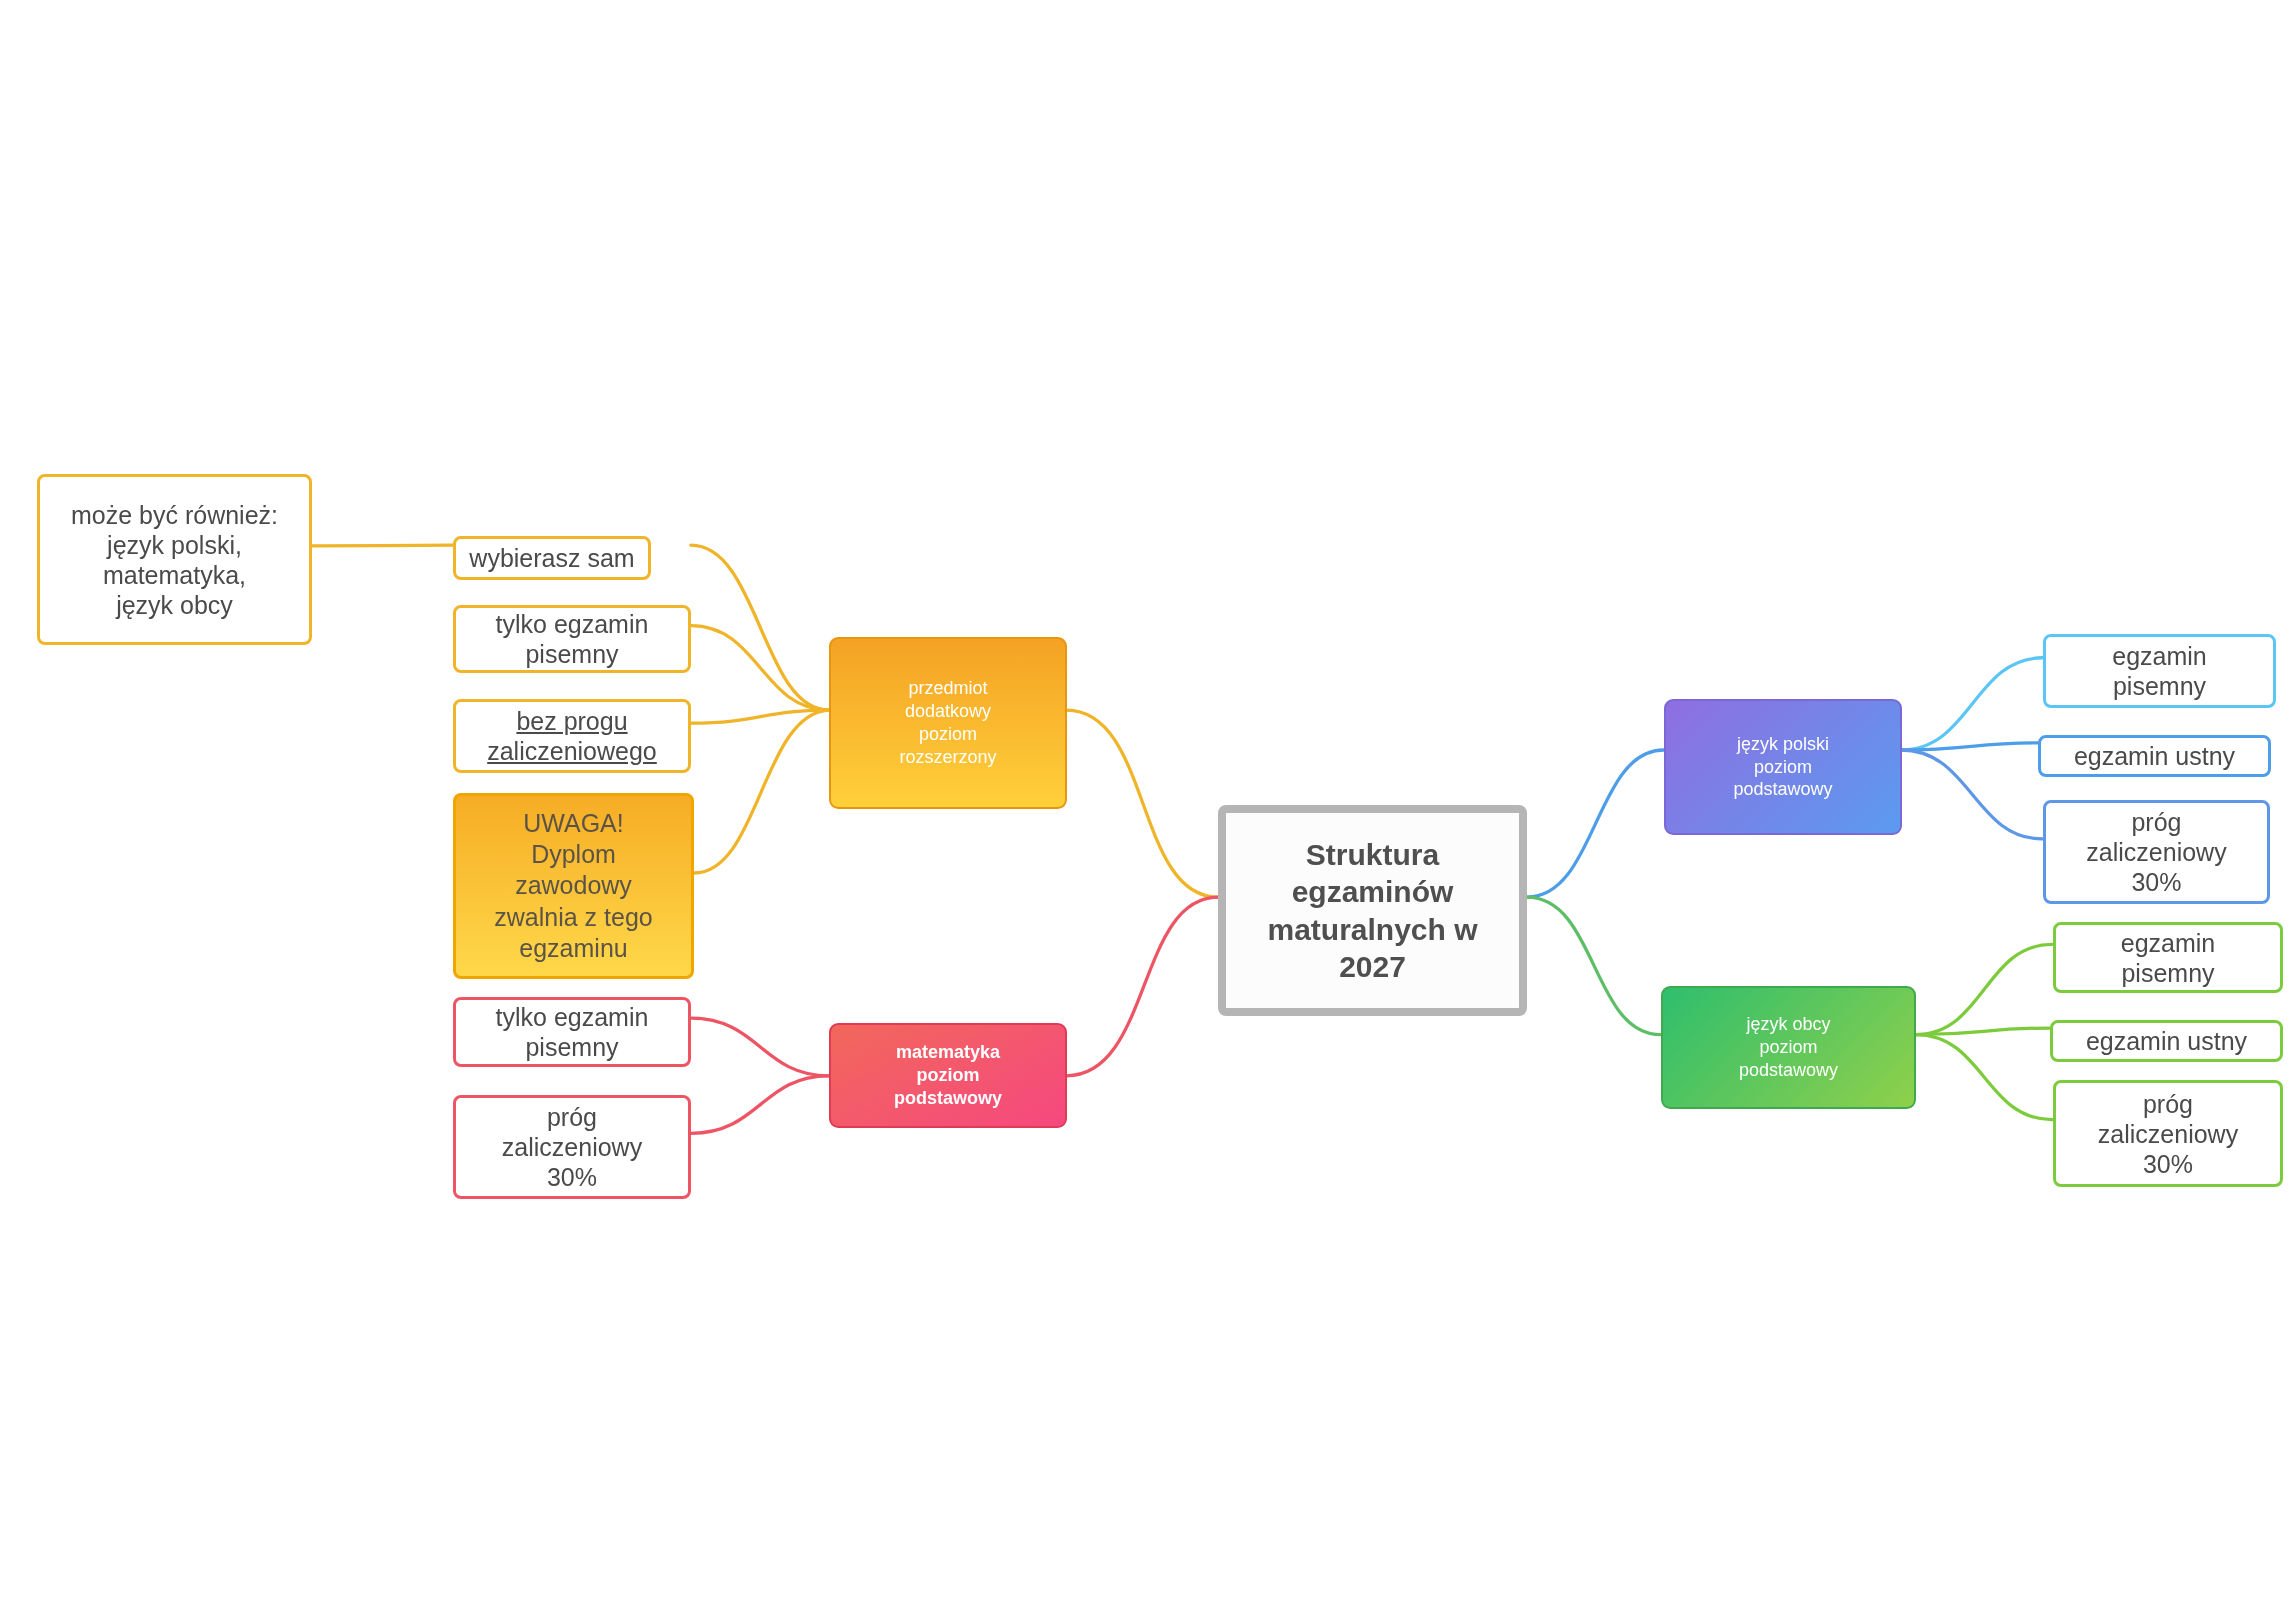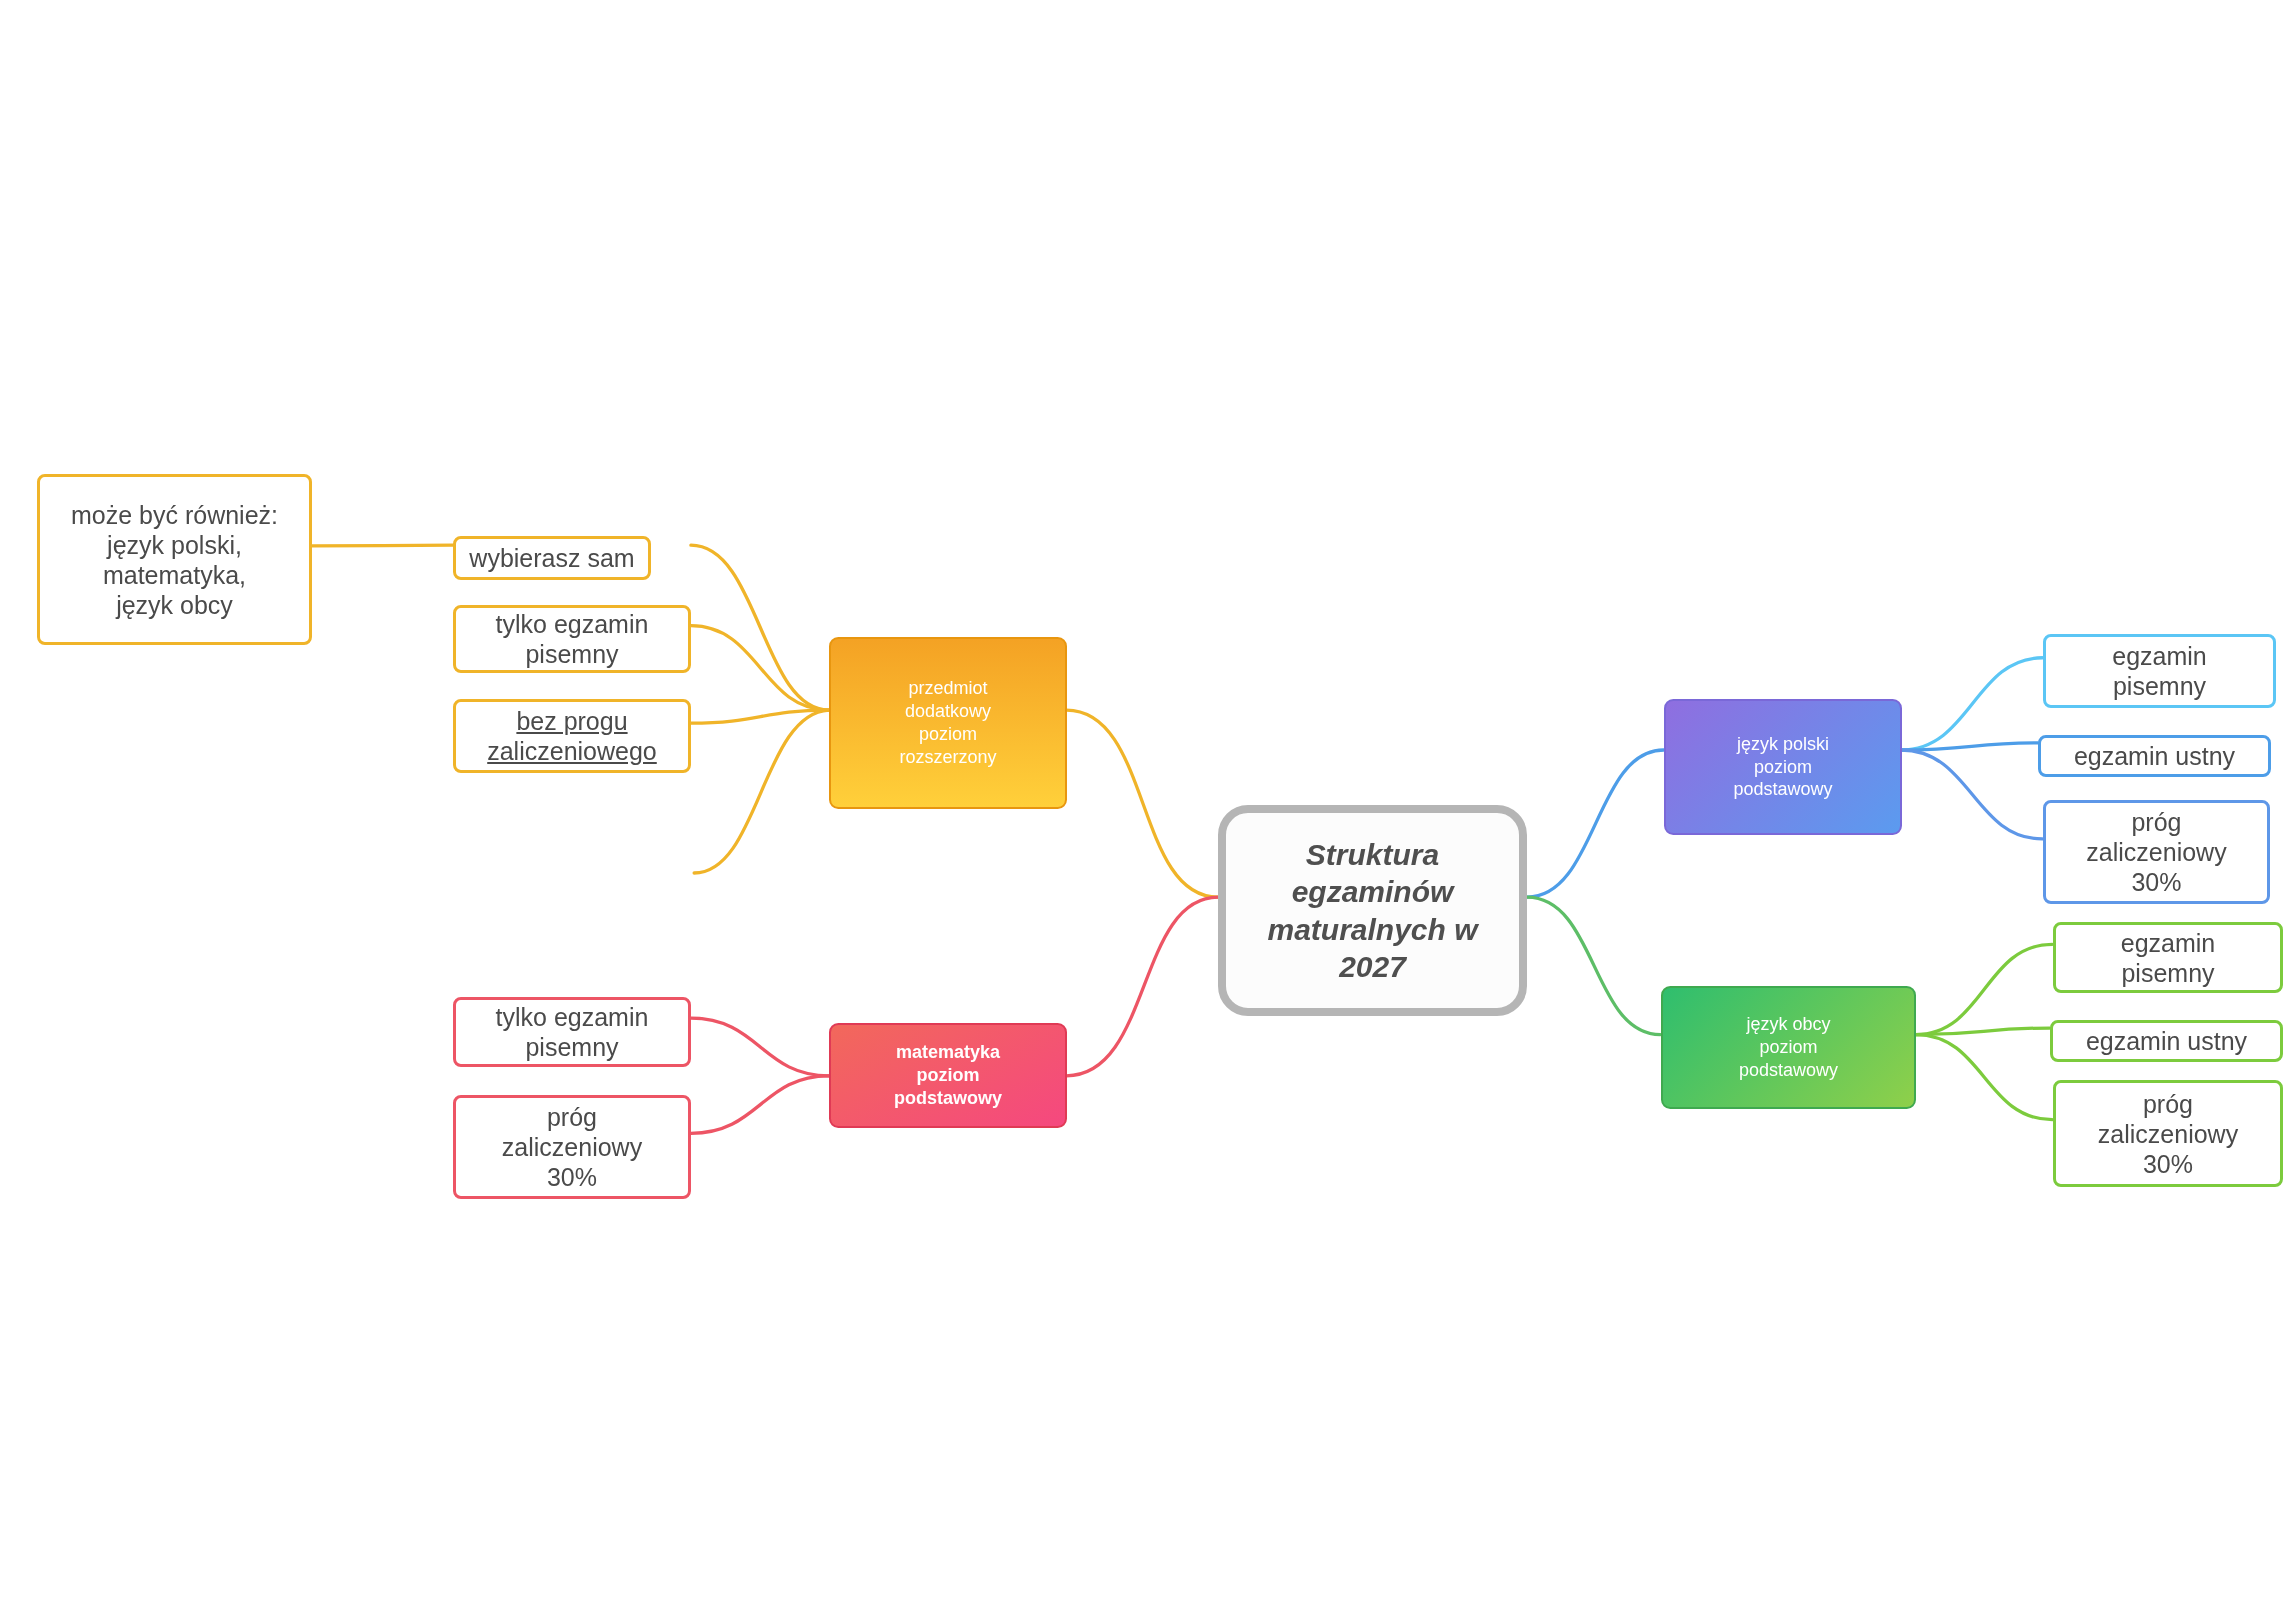--- a/index.html
+++ b/index.html
@@ -90,26 +90,25 @@
     font-size:25px;
     line-height:1.25;
     border-radius:7.9px;
   }
 
   
   #node-center {
     left:1218px; top:792px; width:309px; height:211px;
     background:#FCFCFC;
     border:8.5px solid #B5B5B5;
-    border-radius:30px;
+    border-radius:8px;
     color:#4F4F4F;
     font-weight:bold;
     font-size:30px;
     line-height:1.25;
-    font-style:italic;
   }
 
   
   #node-moze-byc        { left:37px;   top:461px;  width:275px; height:171px; }
   #node-wybierasz       { left:453px;  top:523px;  width:198px; height:44px;  }
   #node-tylko-pisemny-y { left:453px;  top:592px;  width:238px; height:68px; }
   #node-bez-progu       { left:453px;  top:686px; width:238px; height:74px;text-decoration:underline; }
   #node-mat-pisemny     { left:453px;  top:984px; width:238px; height:70px; }
   #node-mat-prog        { left:453px;  top:1082px; width:238px; height:104px; }
   #node-jp-pisemny      { left:2043px; top:621px;  width:233px; height:74px; }
@@ -176,20 +175,27 @@
   <div class="node leaf b-yellow" id="node-tylko-pisemny-y">
     <span class="node-label">tylko egzamin
 pisemny</span>
   </div>
 
   <div class="node leaf b-yellow" id="node-bez-progu">
     <span class="node-label">bez progu
 zaliczeniowego</span>
   </div>
 
+  <div class="node" id="node-uwaga">
+    <span class="node-label">UWAGA!
+Dyplom
+zawodowy
+zwalnia z tego
+egzaminu</span>
+  </div>
 
   <div class="node branch" id="node-matematyka">
     <span class="node-label">matematyka
 poziom
 podstawowy</span>
   </div>
 
   <div class="node leaf b-red" id="node-mat-pisemny">
     <span class="node-label">tylko egzamin
 pisemny</span>

